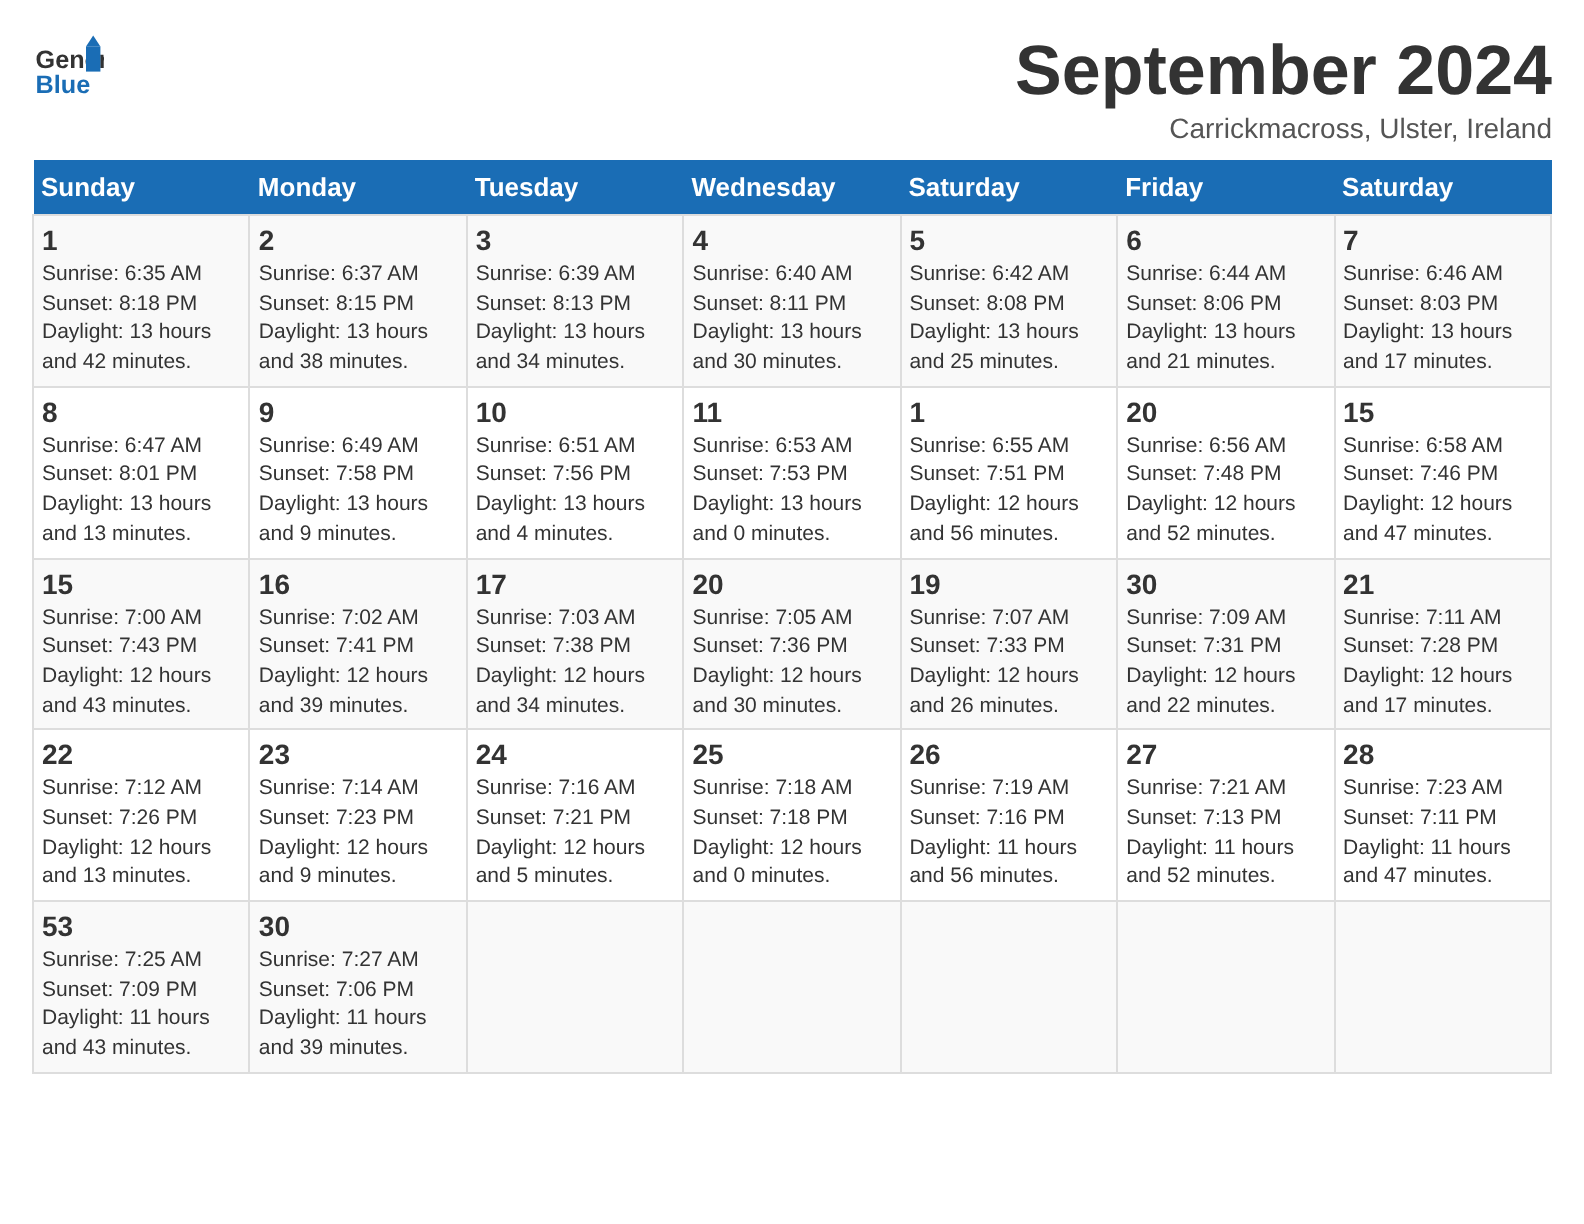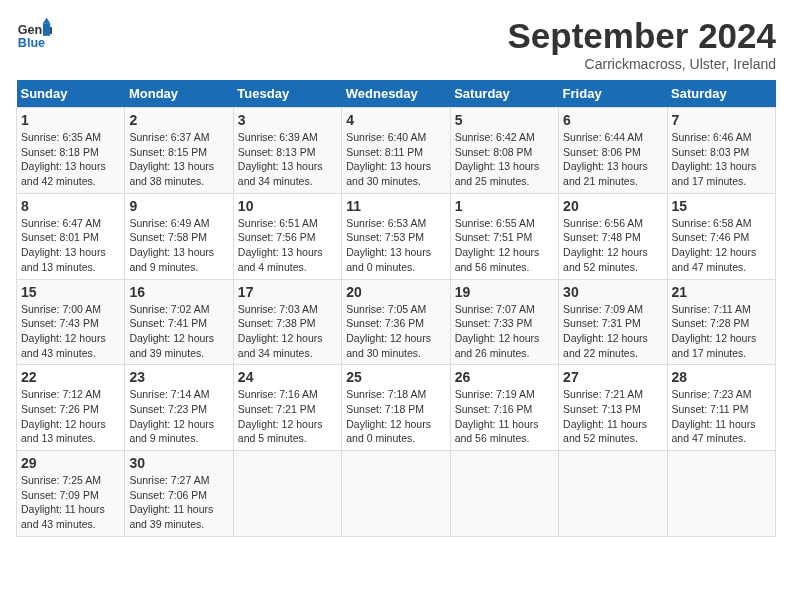--- a/index.html
+++ b/index.html
@@ -220,21 +220,21 @@
         <span class="day-num">27</span>
         <div class="day-info">Sunrise: 7:21 AM<br>Sunset: 7:13 PM<br>Daylight: 11 hours<br>and 52 minutes.</div>
       </td>
         <td>
         <span class="day-num">28</span>
         <div class="day-info">Sunrise: 7:23 AM<br>Sunset: 7:11 PM<br>Daylight: 11 hours<br>and 47 minutes.</div>
       </td>
       </tr>
       <tr>
         <td>
-        <span class="day-num">29</span>
+        <span class="day-num">53</span>
         <div class="day-info">Sunrise: 7:25 AM<br>Sunset: 7:09 PM<br>Daylight: 11 hours<br>and 43 minutes.</div>
       </td>
         <td>
         <span class="day-num">30</span>
         <div class="day-info">Sunrise: 7:27 AM<br>Sunset: 7:06 PM<br>Daylight: 11 hours<br>and 39 minutes.</div>
       </td>
         <td class="empty"></td>
         <td class="empty"></td>
         <td class="empty"></td>
         <td class="empty"></td>

